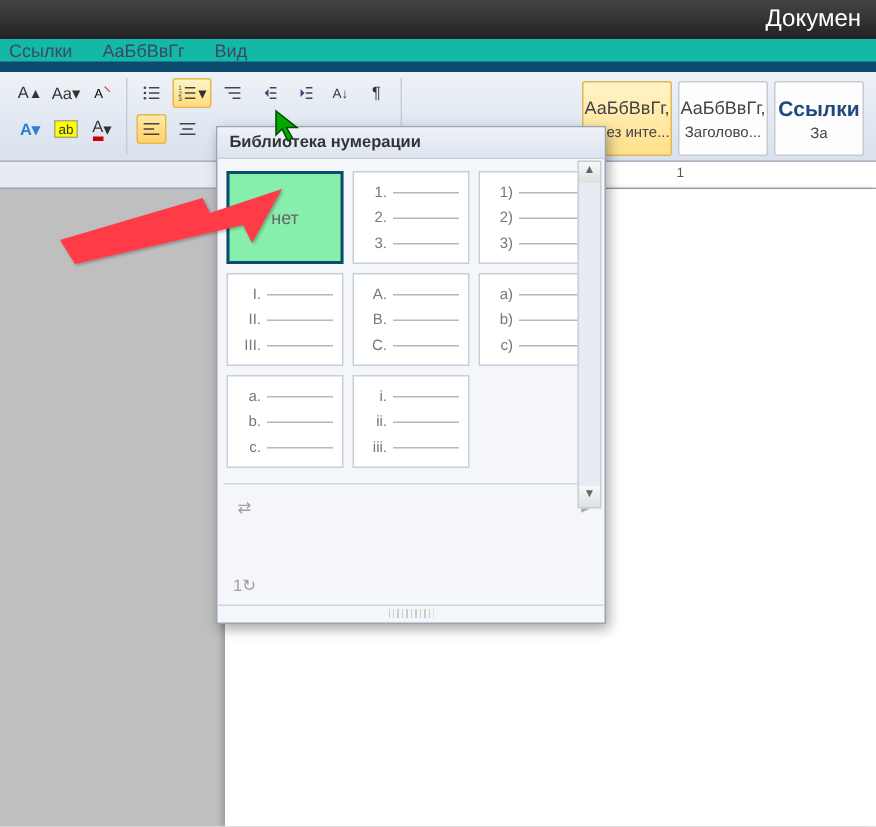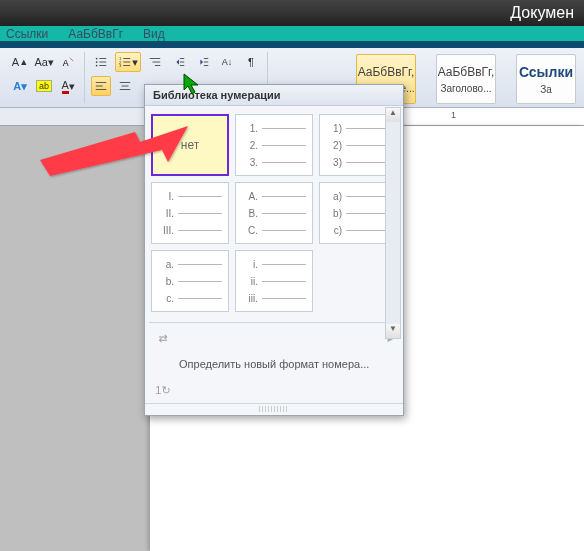--- a/index.html
+++ b/index.html
@@ -8,35 +8,35 @@
 .tabs { height: 22px; background: #14b8a6; display: flex; align-items: center; padding-left: 6px; gap: 20px; color: #3b4a63; font-size: 12px; border-bottom: 7px solid #0c4a6e; }
 .tabs span { cursor: default; }
 .ribbon { height: 60px; background: linear-gradient(#eef2f8,#d9e1ed); border-bottom: 1px solid #a9b3c4; display: flex; align-items: flex-start; padding: 4px 4px; position: relative; }
 .rgroup { display: flex; flex-direction: column; gap: 4px; padding: 0 6px; border-right: 1px solid #c5cfdc; height: 100%; }
 .rrow { display: flex; gap: 4px; align-items: center; }
 .rbtn { width: 20px; height: 20px; border: 1px solid transparent; display: flex; align-items: center; justify-content: center; font-size: 11px; color: #333; background: transparent; border-radius: 2px; }
 .rbtn.wide { width: 26px; }
 .rbtn.active { background: linear-gradient(#ffe9a8,#ffd164); border: 1px solid #e6b84a; }
 .rbtn.highlight { background: linear-gradient(#fff4c8,#ffdd7a); border: 1px solid #e6b84a; }
 .rbtn svg { width: 14px; height: 14px; }
-.styles { display: flex; gap: 20px; margin-left: auto; padding: 2px 4px; }
+.styles { display: flex; gap: 4px; margin-left: auto; padding: 2px 4px; }
 .stylebox { width: 60px; height: 50px; border: 1px solid #c5cbd3; background: #fdfdfd; display: flex; flex-direction: column; align-items: center; justify-content: center; font-size: 10px; color: #444; border-radius: 2px; }
 .stylebox.sel { border: 1px solid #e6b84a; background: linear-gradient(#fff4c8,#ffe08a); }
 .stylebox .prev { font-size: 12px; font-weight: 400; margin-bottom: 4px; }
 .stylebox.s2 .prev { color: #1f497d; font-weight: bold; font-size: 14px; }
 .ruler { height: 18px; background: #e8ecf2; position: relative; border-bottom: 1px solid #9aa4b3; }
 .ruler-inner { position: absolute; left: 150px; right: 0; top: 0; bottom: 0; background: #fff; border-left: 1px solid #888; }
 .ruler-tick { position: absolute; top: 2px; font-size: 9px; color: #555; }
 .docarea { position: absolute; left: 150px; top: 126px; right: 0; bottom: 0; background: #fff; box-shadow: -2px 0 4px rgba(0,0,0,0.2); }
 .leftgrey { position: absolute; left: 0; top: 126px; width: 150px; bottom: 0; background: #bfbfbf; }
 .dropdown { position: absolute; left: 144px; top: 84px; width: 260px; background: #f4f6f9; border: 1px solid #9aa4b3; box-shadow: 2px 3px 8px rgba(0,0,0,0.35); z-index: 50; }
 .dd-title { background: linear-gradient(#eef2f8,#dde4ef); padding: 4px 8px; font-size: 11px; font-weight: bold; color: #333; border-bottom: 1px solid #c5cfdc; }
 .dd-grid { display: grid; grid-template-columns: repeat(3, 78px); gap: 6px; padding: 8px; justify-content: center; }
 .thumb { width: 78px; height: 62px; background: #fff; border: 1px solid #c5cfdc; display: flex; flex-direction: column; justify-content: center; padding: 6px 6px; gap: 6px; font-size: 10px; color: #666; cursor: pointer; }
-.thumb.selected { border: 2px solid #6d28d9; background: #fef9c3; }
+.thumb.selected { border: 2px solid #0c4a6e; background: #86efac; }
 .thumb.none { align-items: center; justify-content: center; font-size: 12px; }
 .tline { display: flex; align-items: center; gap: 4px; }
 .tline .lbl { width: 16px; text-align: right; color: #777; font-size: 10px; }
 .tline .bar { flex: 1; height: 1px; background: #b8b8b8; }
 .dd-sep { height: 1px; background: #d0d6df; margin: 2px 4px; }
 .dd-item { display: flex; align-items: center; gap: 8px; padding: 5px 10px; color: #555; font-size: 11px; }
 .dd-item.disabled { color: #a0a0a0; }
 .dd-item .icn { width: 16px; height: 16px; display: flex; align-items: center; justify-content: center; font-size: 11px; }
 .dd-scroll { position: absolute; right: 2px; top: 22px; width: 16px; bottom: 76px; background: #e8ecf2; border: 1px solid #c5cfdc; display: flex; flex-direction: column; justify-content: space-between; }
 .dd-scroll div { height: 14px; text-align: center; font-size: 8px; color: #666; background: linear-gradient(#f8f8f8,#e0e0e0); }
@@ -277,21 +277,20 @@
     <div>▲</div>
     <div>▼</div>
   </div>
   <div class="dd-sep"></div>
   <div class="dd-item disabled">
     <span class="icn">⇄</span>
     <span style="margin-left:auto;color:#aaa">▸</span>
   </div>
   <div class="dd-item">
     <span class="icn"></span>
-    <span>Определить новый формат номера...</span>
   </div>
   <div class="dd-item disabled">
     <span class="icn">1↻</span>
   </div>
   <div class="dd-footer">
       <div class="grip"></div>
     </div>
 </div>
 
 <svg class="arrow" width="150" height="60">

